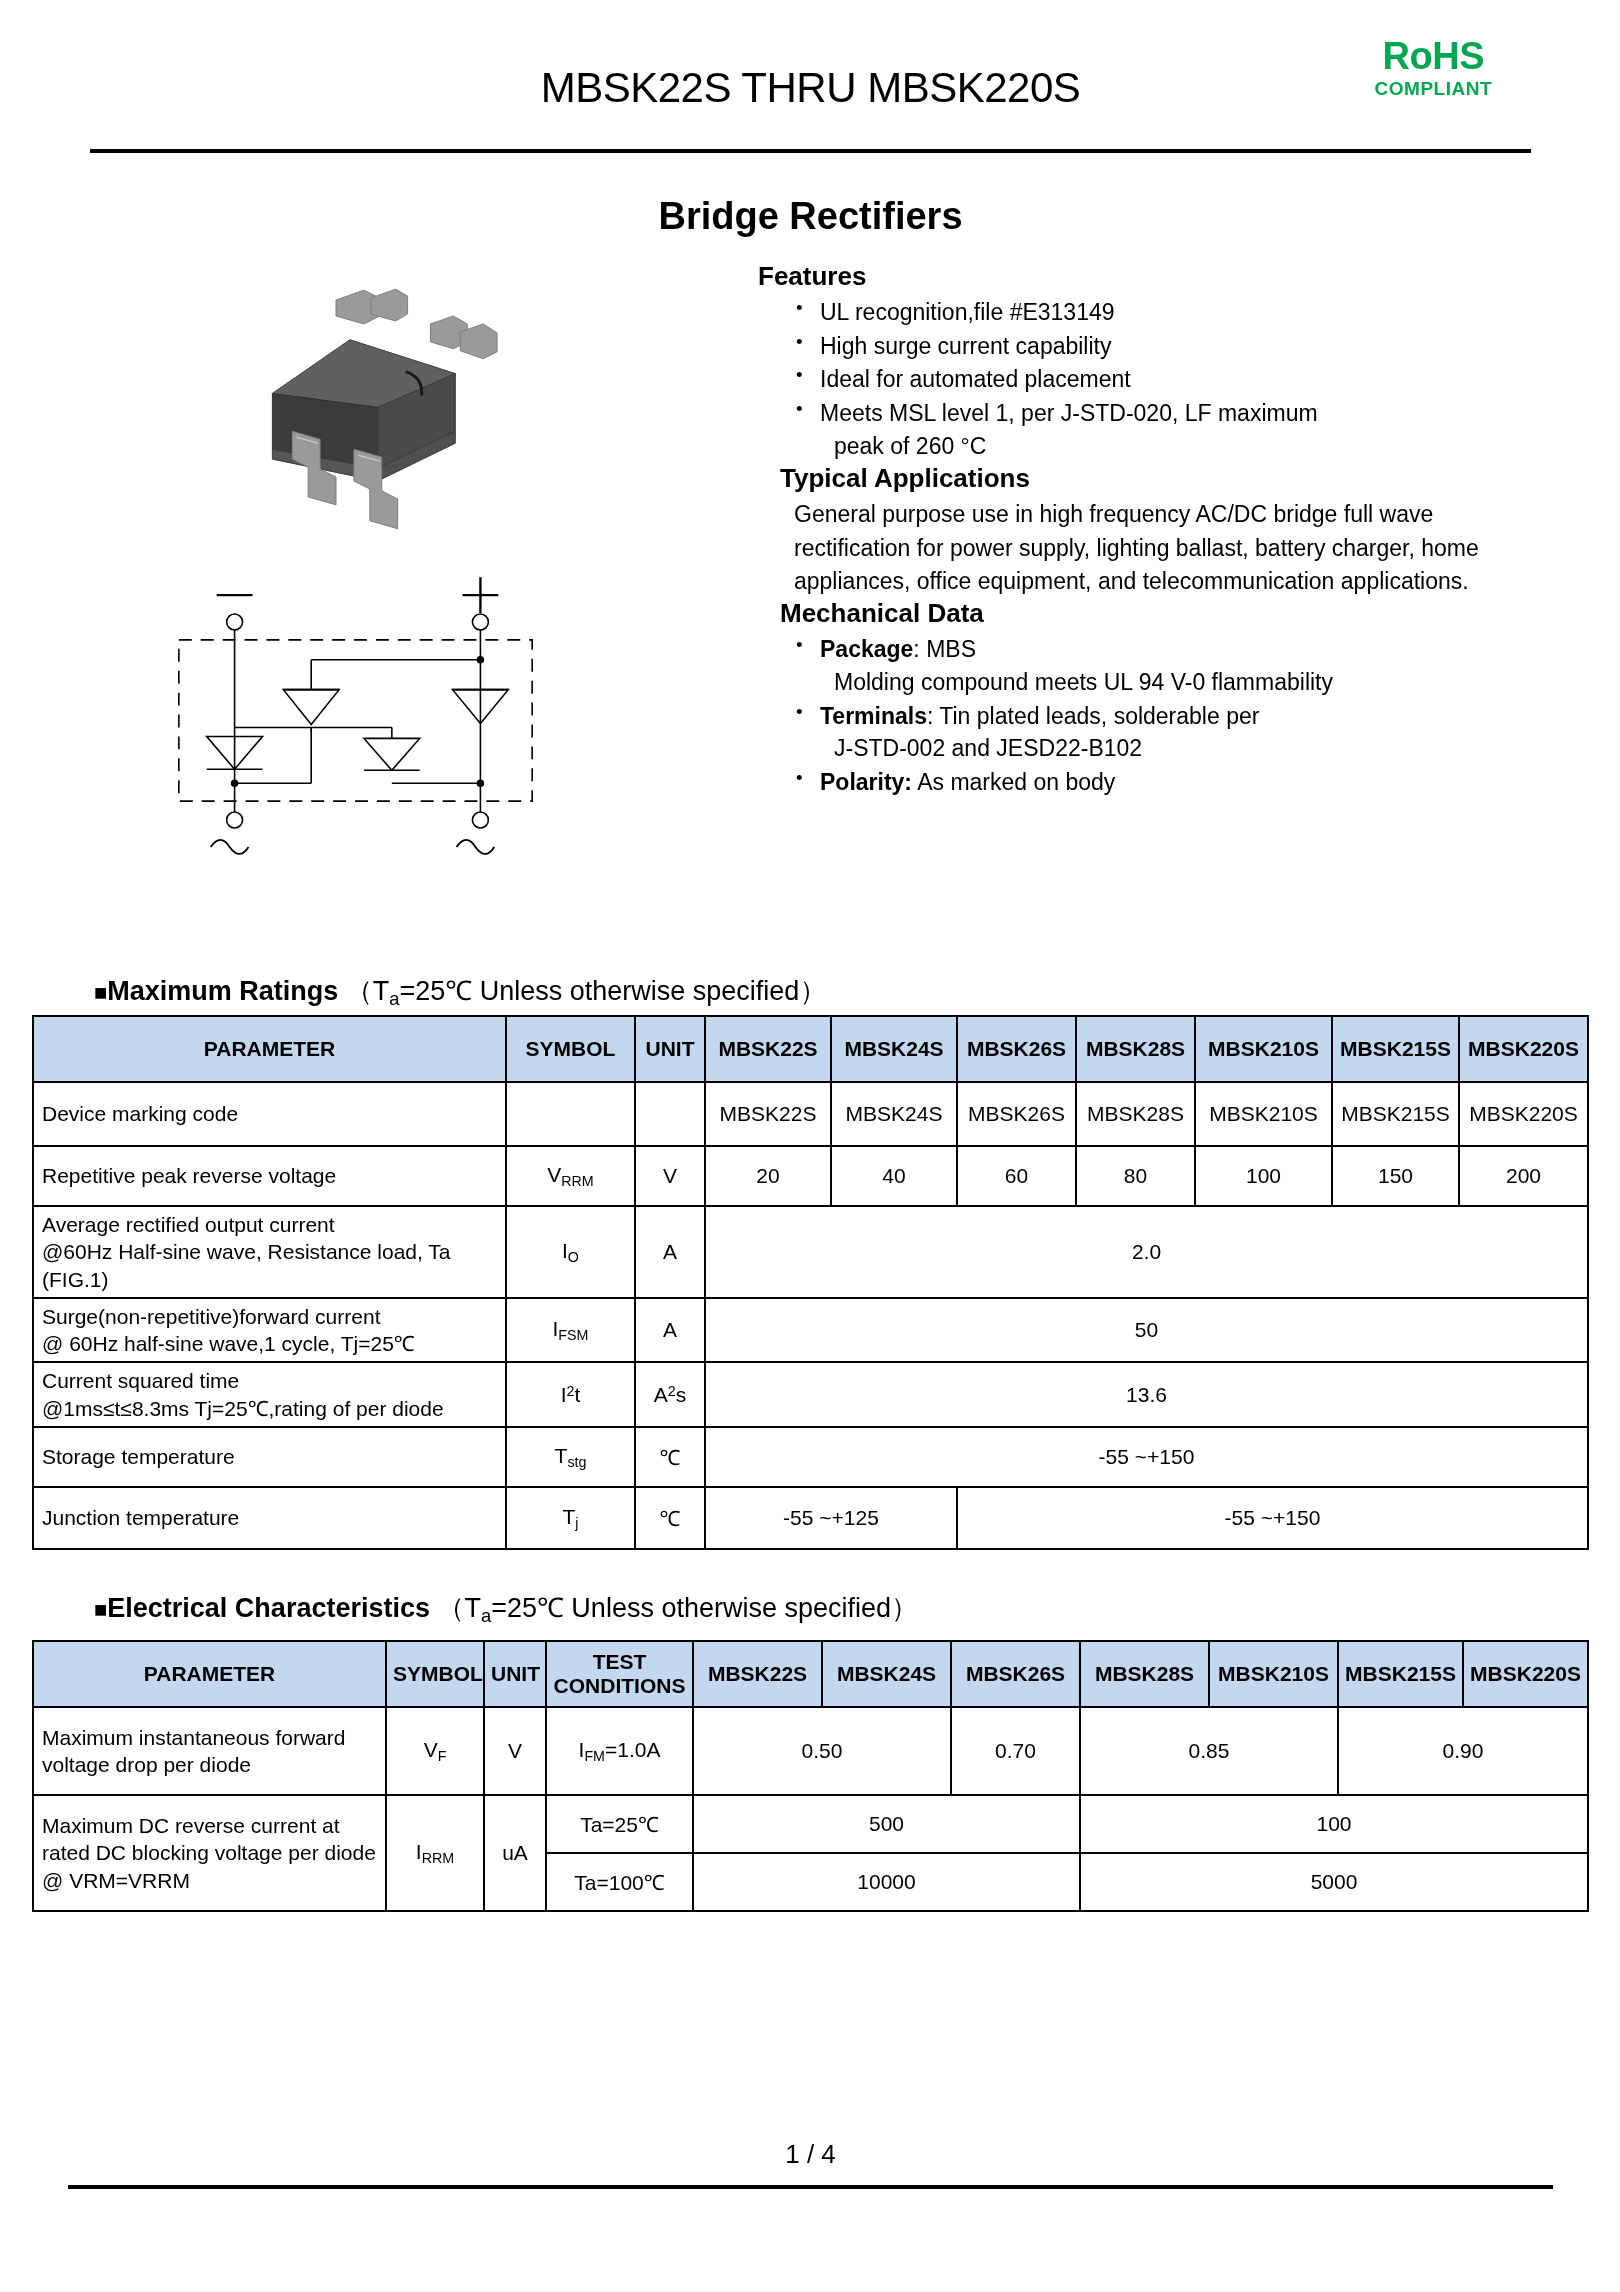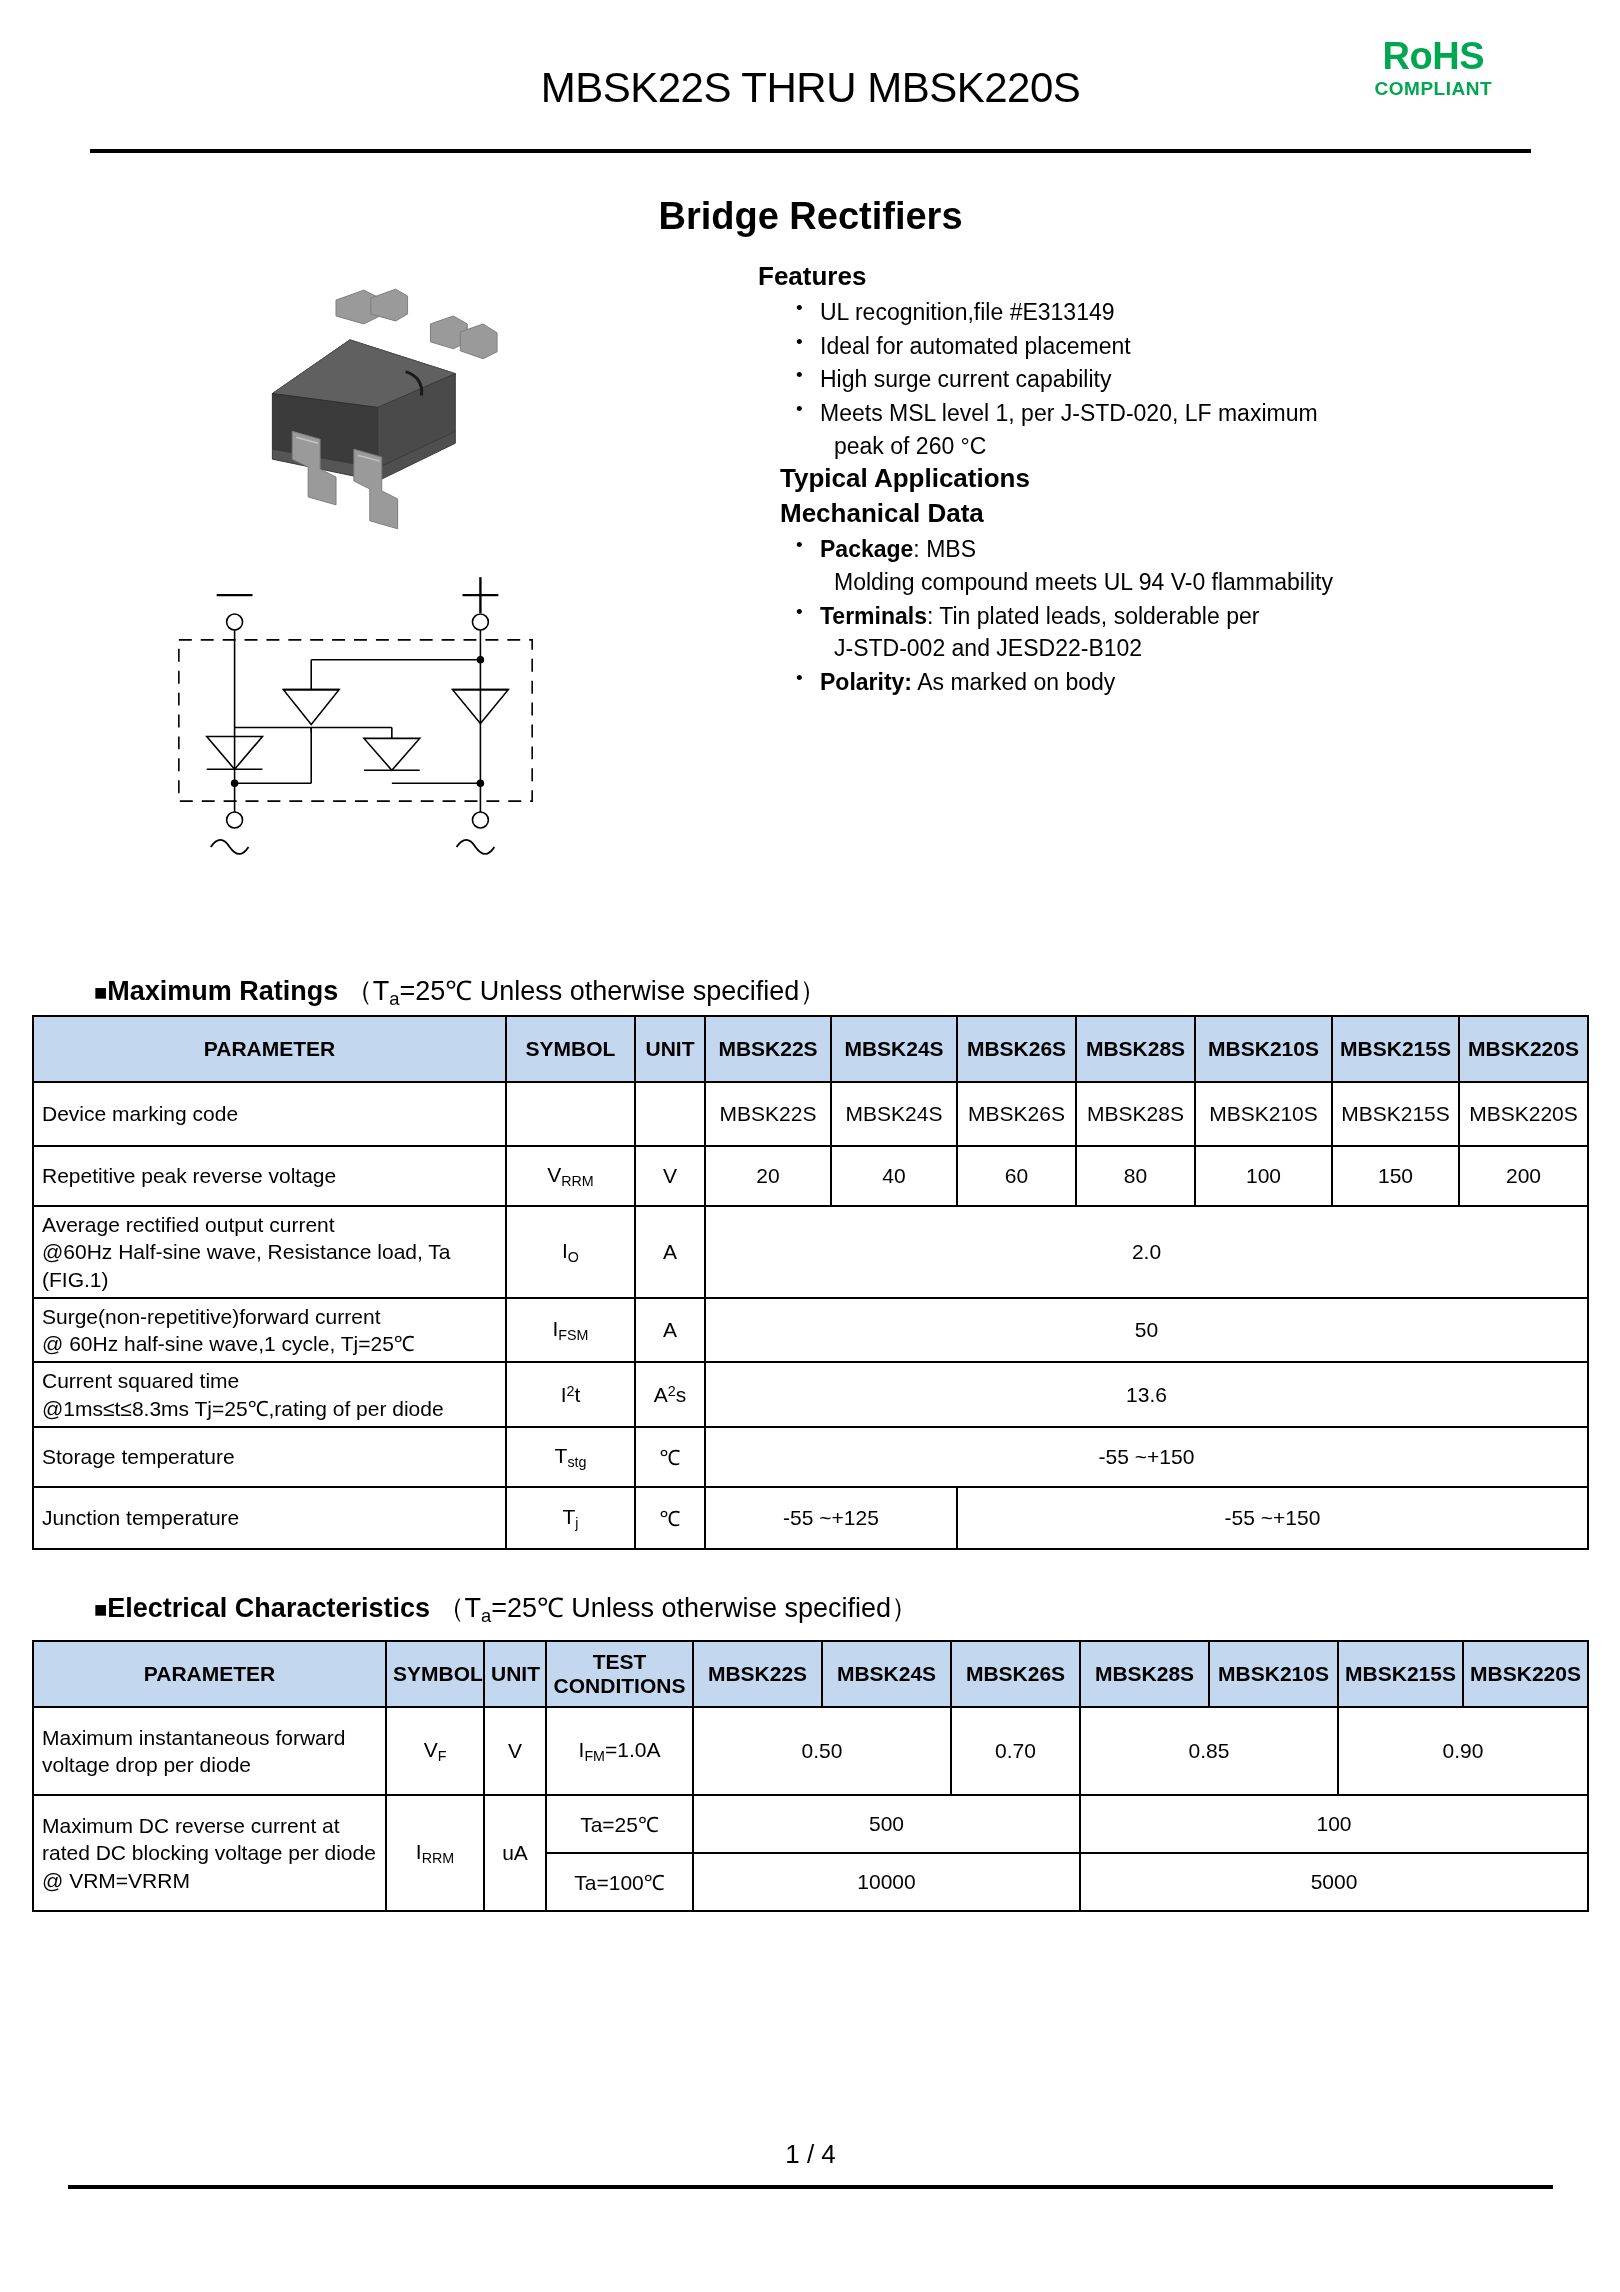--- a/index.html
+++ b/index.html
@@ -226,29 +226,30 @@
         <path d="M309 276 q10 -14 19 0 q10 14 19 0"></path>
       </g>
     </svg>
   </div>
 
   <div class="right-col">
 
     <h3 class="sec">Features</h3>
     <ul class="bul">
       <li><span>UL recognition,file #E313149</span></li>
+      <li><span>High surge current capability</span></li>
       <li><span>Ideal for automated placement</span></li>
-      <li><span>High surge current capability</span></li>
       <li>
         <span>Meets MSL level 1, per J-STD-020, LF maximum</span>
         <span class="cont">peak of 260 °C</span>
       </li>
     </ul>
 
     <h3 class="sec mt24 indent">Typical Applications</h3>
+    <div class="para">General purpose use in high frequency AC/DC bridge full wave rectification for power supply, lighting ballast, battery charger, home appliances, office equipment, and telecommunication applications.</div>
 
     <h3 class="sec mt30 indent">Mechanical Data</h3>
     <ul class="bul">
       <li>
         <b class="lbl">Package</b><span>: MBS</span>
         <span class="cont">Molding compound meets UL 94 V-0 flammability</span>
       </li>
       <li>
         <b class="lbl">Terminals</b><span>: Tin plated leads, solderable  per</span>
         <span class="cont">J-STD-002 and JESD22-B102</span>

